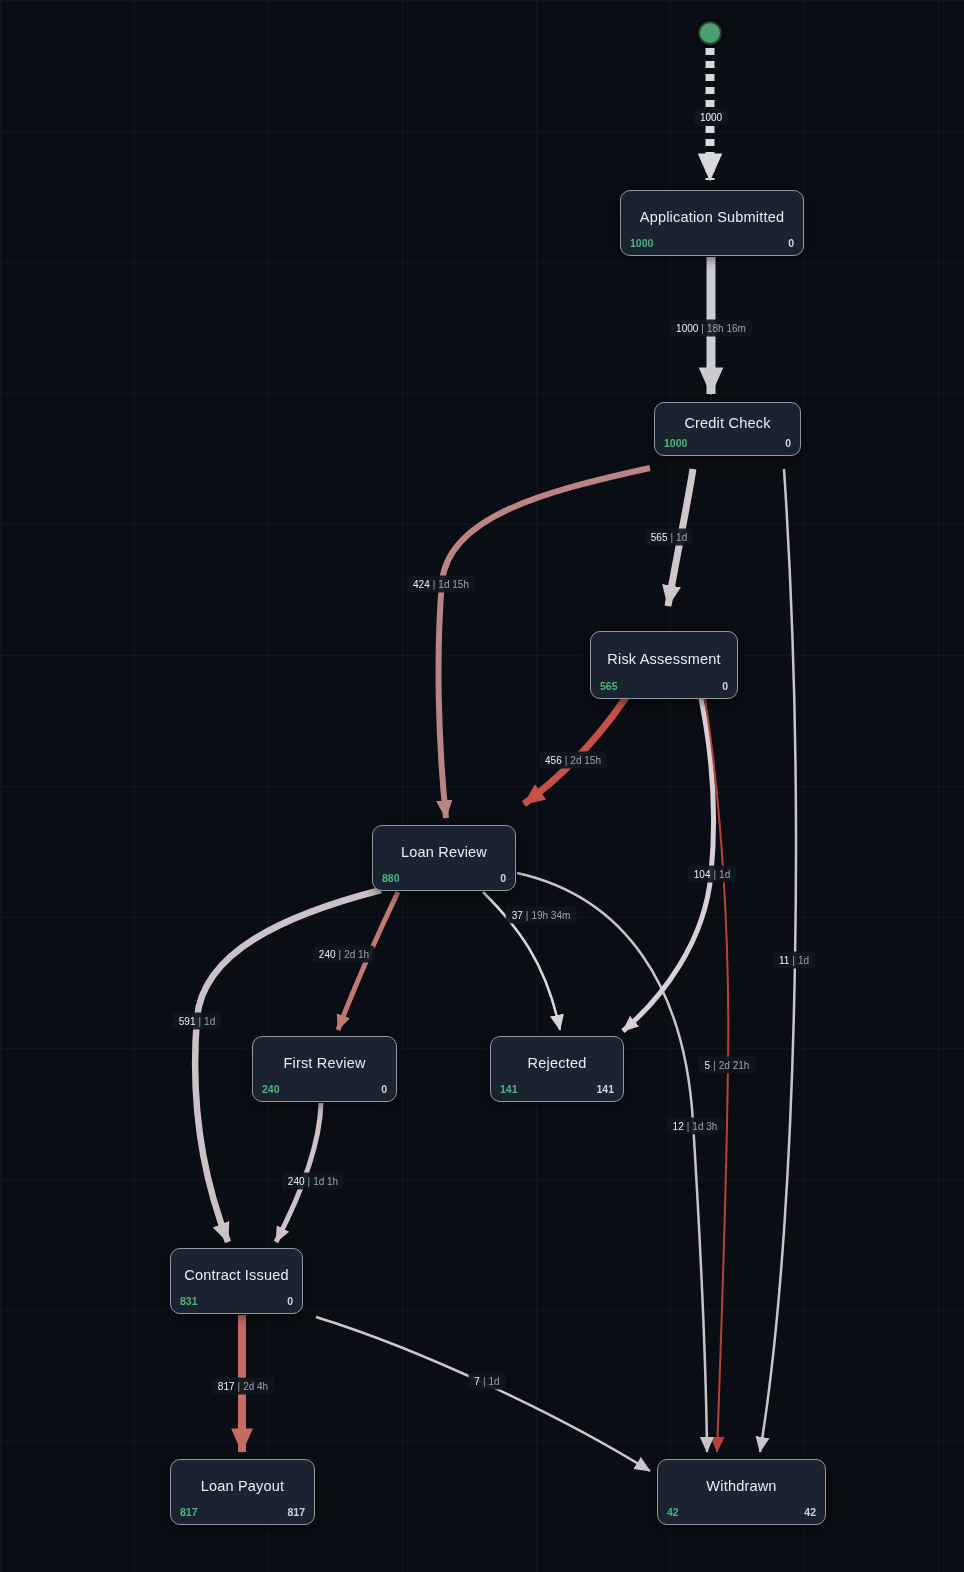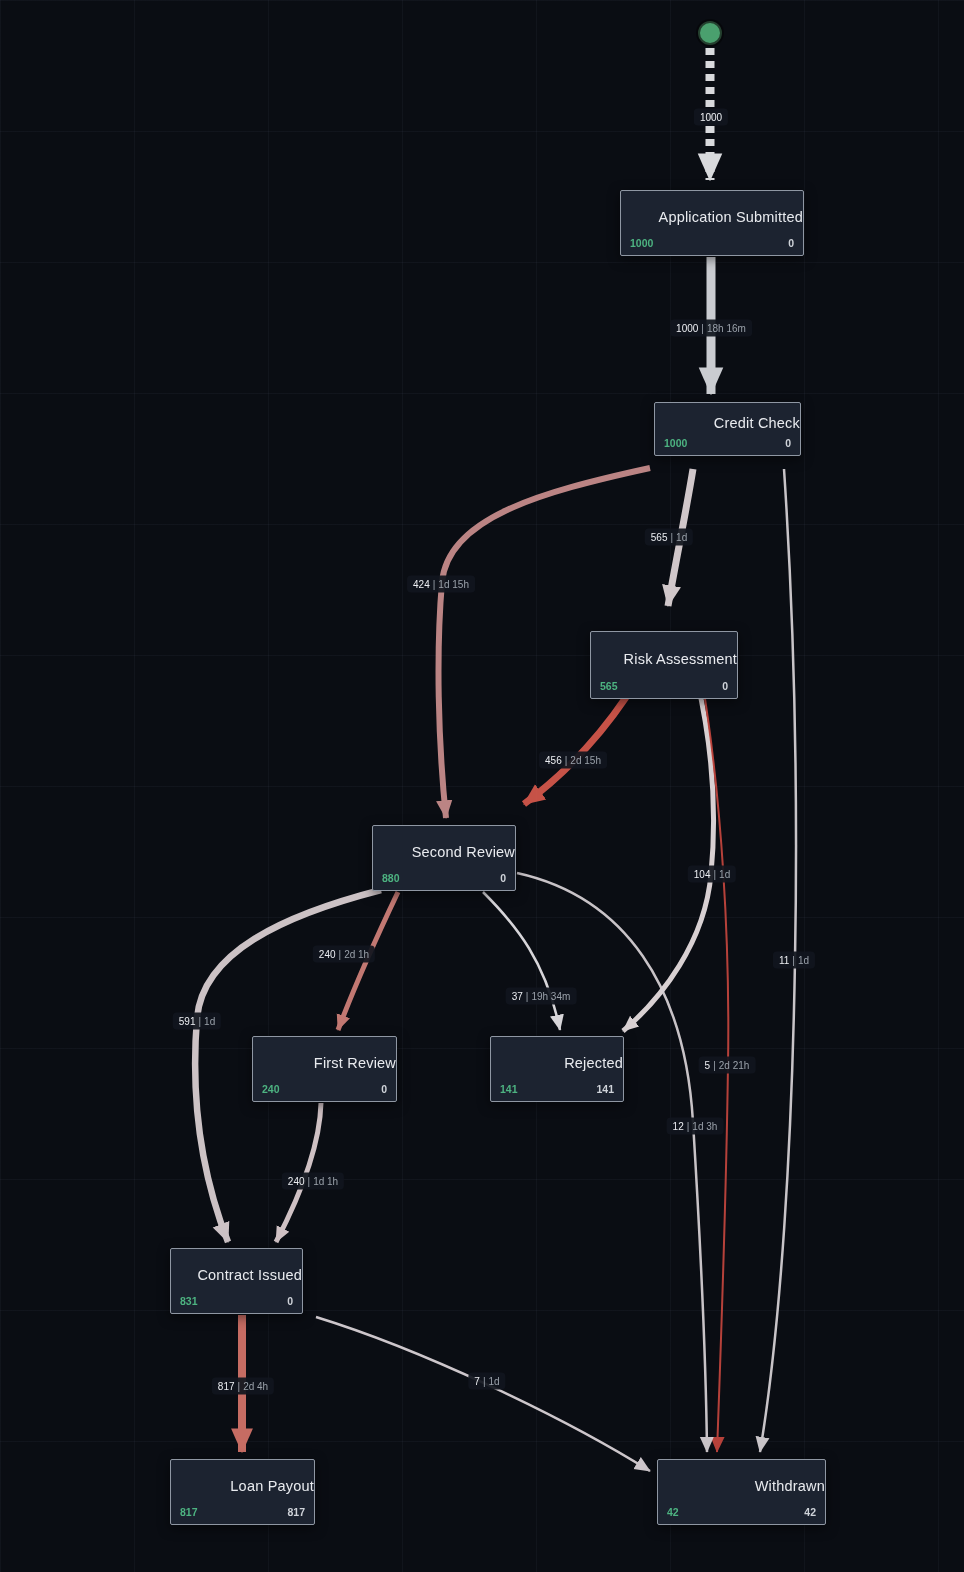--- a/index.html
+++ b/index.html
@@ -9,23 +9,23 @@
     background-color:#0a0d13;
     background-image:
       linear-gradient(rgba(160,175,200,0.05) 1px, transparent 1px),
       linear-gradient(90deg, rgba(160,175,200,0.05) 1px, transparent 1px);
     background-size:134px 131px;
   }
   svg.edge-layer{position:absolute;left:0;top:0;width:964px;height:1572px;}
   svg.edge-layer path.edge{opacity:.93;cursor:pointer;}
   .node{
     position:absolute;box-sizing:border-box;
-    background:#1c2330;border:1px solid #8f97a3;border-radius:2px;
+    background:#1c2330;border:1px solid #8f97a3;border-radius:10px;
     box-shadow:0 3px 12px rgba(0,0,0,.5);
-    display:flex;align-items:center;justify-content:flex-end;
+    display:flex;align-items:center;justify-content:center;
     cursor:pointer;
   }
   .node-title{color:#e9ebef;font-size:14.5px;padding-bottom:12px;letter-spacing:.2px;}
   .node-stats{position:absolute;left:9px;right:9px;bottom:6px;display:flex;justify-content:space-between;font-size:10.5px;}
   .stat-in{color:#4db381;font-weight:bold;}
   .stat-end{color:#cfd3d9;font-weight:bold;}
   .start-node{
     position:absolute;border-radius:50%;box-sizing:border-box;cursor:pointer;
     box-shadow:0 0 0 2px rgba(0,0,0,.4);
   }
@@ -122,21 +122,21 @@
       </div>
     </div>
     <div class="node" style="left: 590px; top: 631px; width: 148px; height: 68px;">
       <span class="node-title">Risk Assessment</span>
       <div class="node-stats">
         <span class="stat-in">565</span>
         <span class="stat-end">0</span>
       </div>
     </div>
     <div class="node" style="left: 372px; top: 825px; width: 144px; height: 66px;">
-      <span class="node-title">Second Review</span>
+      <span class="node-title">Loan Review</span>
       <div class="node-stats">
         <span class="stat-in">880</span>
         <span class="stat-end">0</span>
       </div>
     </div>
     <div class="node" style="left: 252px; top: 1036px; width: 145px; height: 66px;">
       <span class="node-title">First Review</span>
       <div class="node-stats">
         <span class="stat-in">240</span>
         <span class="stat-end">0</span>
@@ -170,21 +170,21 @@
         <span class="stat-end">42</span>
       </div>
     </div>
     <div class="edge-label" style="left: 711px; top: 117px;"><span class="cnt">1000</span></div>
     <div class="edge-label" style="left: 711px; top: 328px;"><span class="cnt">1000</span><span class="sep">|</span><span class="dur">18h 16m</span></div>
     <div class="edge-label" style="left: 669px; top: 537px;"><span class="cnt">565</span><span class="sep">|</span><span class="dur">1d</span></div>
     <div class="edge-label" style="left: 441px; top: 584px;"><span class="cnt">424</span><span class="sep">|</span><span class="dur">1d 15h</span></div>
     <div class="edge-label" style="left: 573px; top: 760px;"><span class="cnt">456</span><span class="sep">|</span><span class="dur">2d 15h</span></div>
     <div class="edge-label" style="left: 712px; top: 874px;"><span class="cnt">104</span><span class="sep">|</span><span class="dur">1d</span></div>
     <div class="edge-label" style="left: 344px; top: 954px;"><span class="cnt">240</span><span class="sep">|</span><span class="dur">2d 1h</span></div>
-    <div class="edge-label" style="left: 541px; top: 996px;"><span class="cnt">37</span><span class="sep">|</span><span class="dur">19h 34m</span></div>
+    <div class="edge-label" style="left: 541px; top: 915px;"><span class="cnt">37</span><span class="sep">|</span><span class="dur">19h 34m</span></div>
     <div class="edge-label" style="left: 197px; top: 1021px;"><span class="cnt">591</span><span class="sep">|</span><span class="dur">1d</span></div>
     <div class="edge-label" style="left: 313px; top: 1181px;"><span class="cnt">240</span><span class="sep">|</span><span class="dur">1d 1h</span></div>
     <div class="edge-label" style="left: 243px; top: 1386px;"><span class="cnt">817</span><span class="sep">|</span><span class="dur">2d 4h</span></div>
     <div class="edge-label" style="left: 487px; top: 1381px;"><span class="cnt">7</span><span class="sep">|</span><span class="dur">1d</span></div>
     <div class="edge-label" style="left: 794px; top: 960px;"><span class="cnt">11</span><span class="sep">|</span><span class="dur">1d</span></div>
     <div class="edge-label" style="left: 727px; top: 1065px;"><span class="cnt">5</span><span class="sep">|</span><span class="dur">2d 21h</span></div>
     <div class="edge-label" style="left: 695px; top: 1126px;"><span class="cnt">12</span><span class="sep">|</span><span class="dur">1d 3h</span></div>
   </div>
 
 </body></html>

